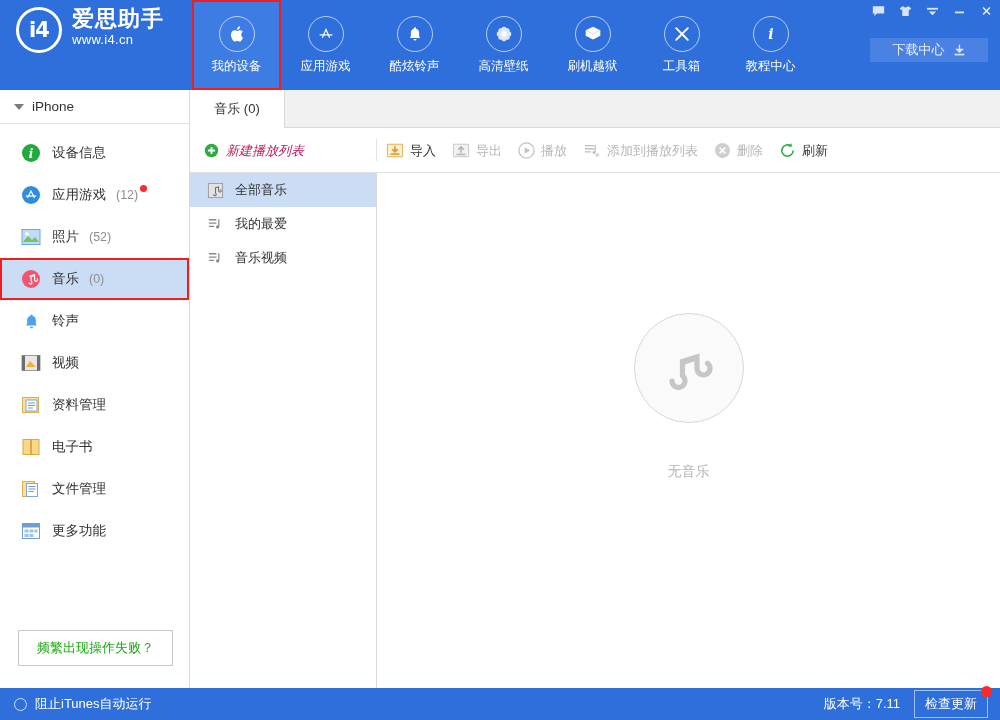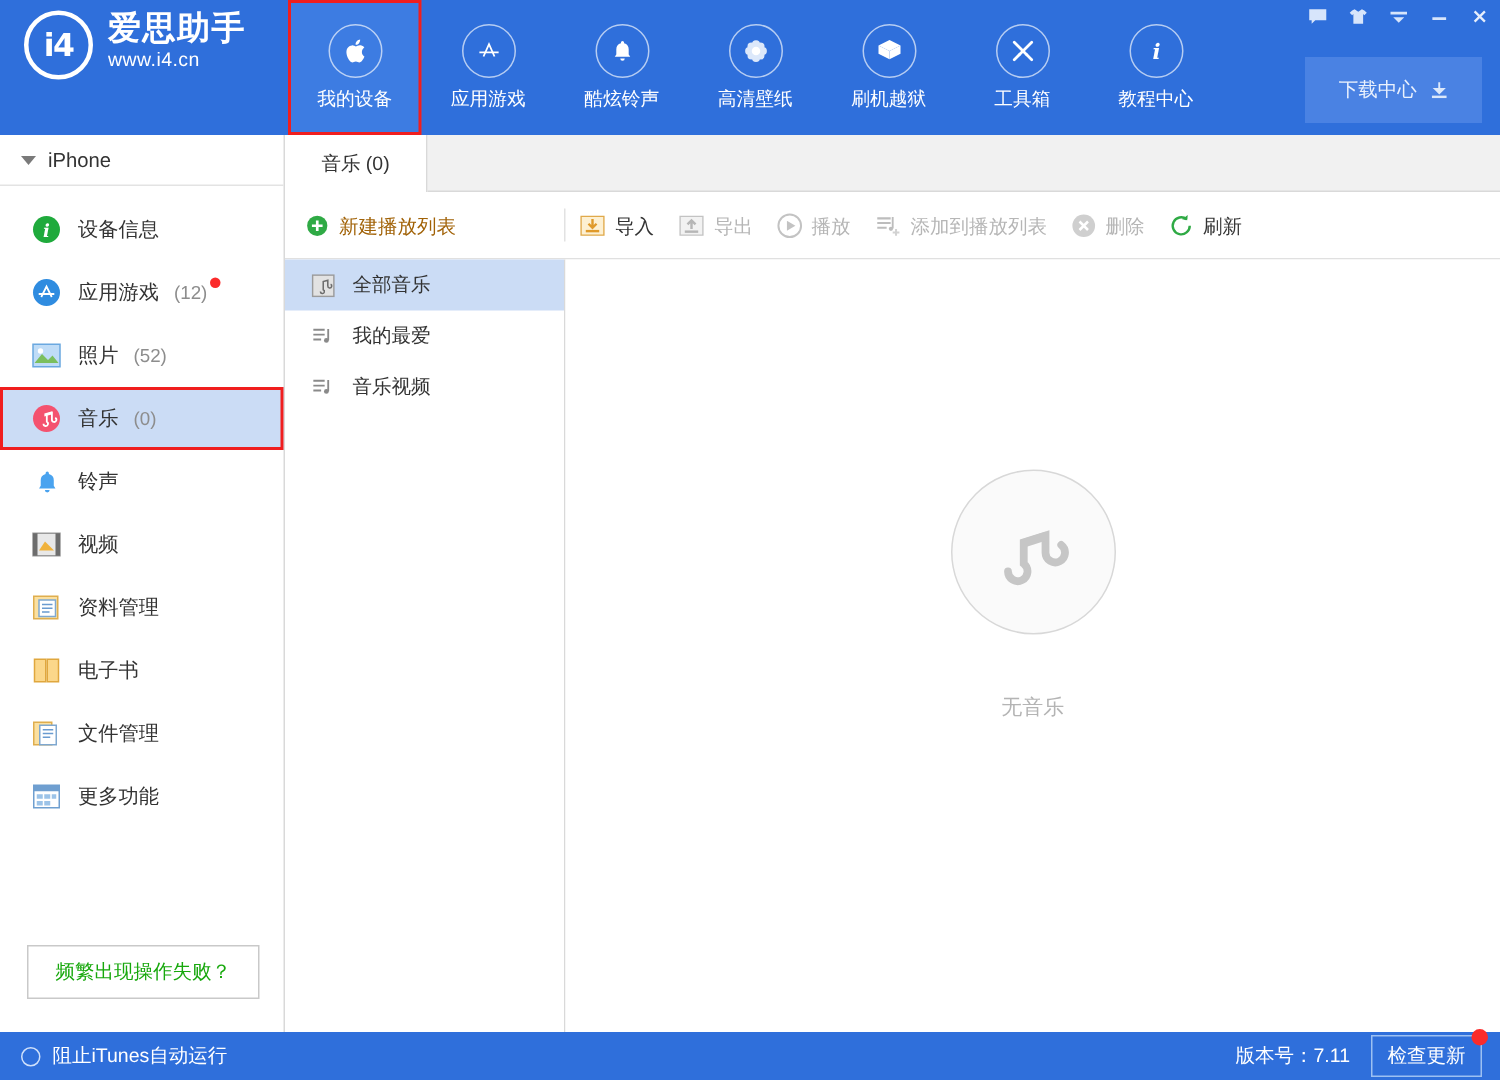--- a/index.html
+++ b/index.html
@@ -51,21 +51,21 @@
   .wincontrols {
     position: absolute; right: 0; top: 0; height: 22px; display: flex;
   }
   .wc {
     width: 27px; height: 22px; display: flex; align-items: center; justify-content: center;
     color: #dbe7fb; cursor: pointer;
   }
 
   .download-btn {
     position: absolute; right: 12px; top: 38px;
-    width: 118px; height: 44px;
+    width: 118px; height: 24px;
     background: #4a82e3; color: #eaf1fd;
     display: flex; align-items: center; justify-content: center; gap: 8px;
     font-size: 13px; cursor: pointer;
   }
 
   
   .sidebar {
     position: absolute; left: 0; top: 90px; width: 190px; height: 598px;
     background: #fff; border-right: 1px solid #d9d9d9;
   }
@@ -109,21 +109,21 @@
     font-size: 13px; color: #333; cursor: pointer;
   }
 
   
   .toolbar {
     position: absolute; left: 190px; top: 128px; width: 810px; height: 45px;
     background: #fff; border-bottom: 1px solid #e0e0e0;
   }
   .tb-new {
     position: absolute; left: 14px; top: 0; height: 45px;
-    display: flex; align-items: center; gap: 7px; color: #a16207; font-size: 13px; cursor: pointer;
+    display: flex; align-items: center; gap: 7px; color: #be185d; font-size: 13px; cursor: pointer; font-style: italic;
   }
   .tb-sep { position: absolute; left: 186px; top: 11px; width: 1px; height: 22px; background: #e2e2e2; }
   .tb-actions { position: absolute; left: 196px; top: 0; height: 45px; display: flex; align-items: center; gap: 16px; padding-left: 0; }
   .tb-btn { display: flex; align-items: center; gap: 6px; font-size: 13px; color: #333; cursor: pointer; }
   .tb-btn.disabled { color: #b6b6b6; cursor: default; }
 
   
   .playlists {
     position: absolute; left: 190px; top: 173px; width: 187px; height: 515px;
     background: #fff; border-right: 1px solid #d9d9d9;

